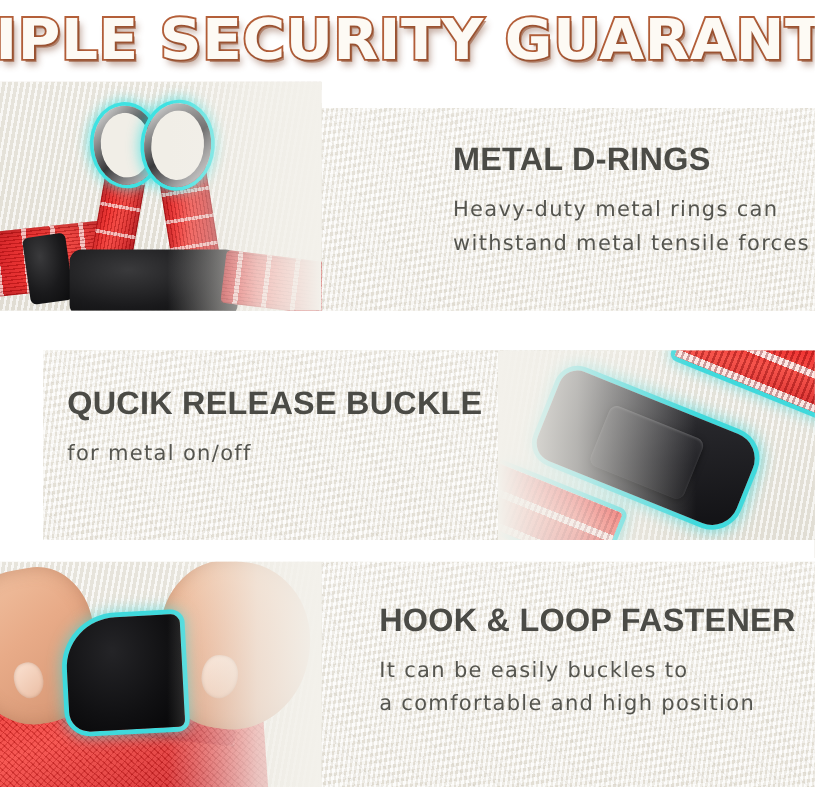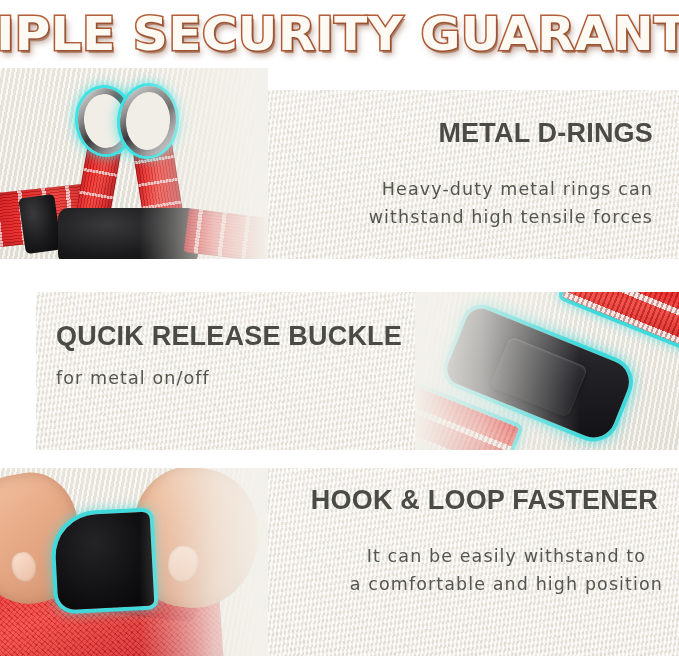--- a/index.html
+++ b/index.html
@@ -89,26 +89,26 @@
     font-family: "DejaVu Sans", sans-serif;
     font-weight: 400;
     font-size: 17.5px;
     color: #55554f;
     letter-spacing: 1.1px;
     line-height: 1.62;
     white-space: nowrap;
   }
 
   
-  #panel-1 .panel-text { right: 26px; top: 28px; text-align: right; }
+  #panel-1 .panel-text { right: 4px; top: 28px; }
   
   #panel-2 .panel-text { left: 20px; top: 29px; text-align: left; }
   
-  #panel-3 .panel-text { right: 16px; top: 17px; text-align: center; }
-  #panel-1 .panel-body, #panel-3 .panel-body { margin-top: 26px; padding-left: 44px; }
+  #panel-3 .panel-text { right: 16px; top: 34px; text-align: left; }
+  #panel-1 .panel-body, #panel-3 .panel-body { margin-top: 12px; }
   #panel-2 .panel-body { margin-top: 12px; }
 
   
   .photo {
     position: absolute;
     overflow: hidden;
     z-index: 4;
   }
   
   .fade-right::after {
@@ -281,21 +281,21 @@
     </div>
 
     <div class="dring" style="left:78px; top:20px; width:54px; height:66px; transform:rotate(-6deg);"></div>
     <div class="dring" style="left:120px; top:18px; width:56px; height:70px; transform:rotate(4deg);"></div>
   </div>
 
   <div class="panel-text">
     <div class="panel-heading">METAL D-RINGS</div>
     <div class="panel-body">
       <div>Heavy-duty metal rings can</div>
-      <div>withstand high tensile forces</div>
+      <div>withstand metal tensile forces</div>
     </div>
   </div>
 </section>
 
 <div class="gap" id="gap-1"></div>
 
 <section class="panel" id="panel-2">
   <div class="panel-bg"></div>
 
   <div class="photo fade-left" id="photo-buckle">
@@ -341,17 +341,17 @@
 
     <div class="hand" style="left:132px; top:0px; width:126px; height:140px; border-radius:42% 48% 50% 44%; transform:rotate(8deg);"></div>
     <div class="nail" style="left:168px; top:78px; width:30px; height:36px; transform:rotate(10deg);"></div>
 
     <div class="velcro-patch" style="left:56px; top:46px; width:96px; height:94px; border-radius:44% 8% 6% 18%; transform:rotate(-3deg);"></div>
   </div>
 
   <div class="panel-text">
     <div class="panel-heading">HOOK &amp; LOOP FASTENER</div>
     <div class="panel-body">
-      <div>It can be easily withstand to</div>
+      <div>It can be easily buckles to</div>
       <div>a comfortable and high position</div>
     </div>
   </div>
 </section>
 
 </body></html>

